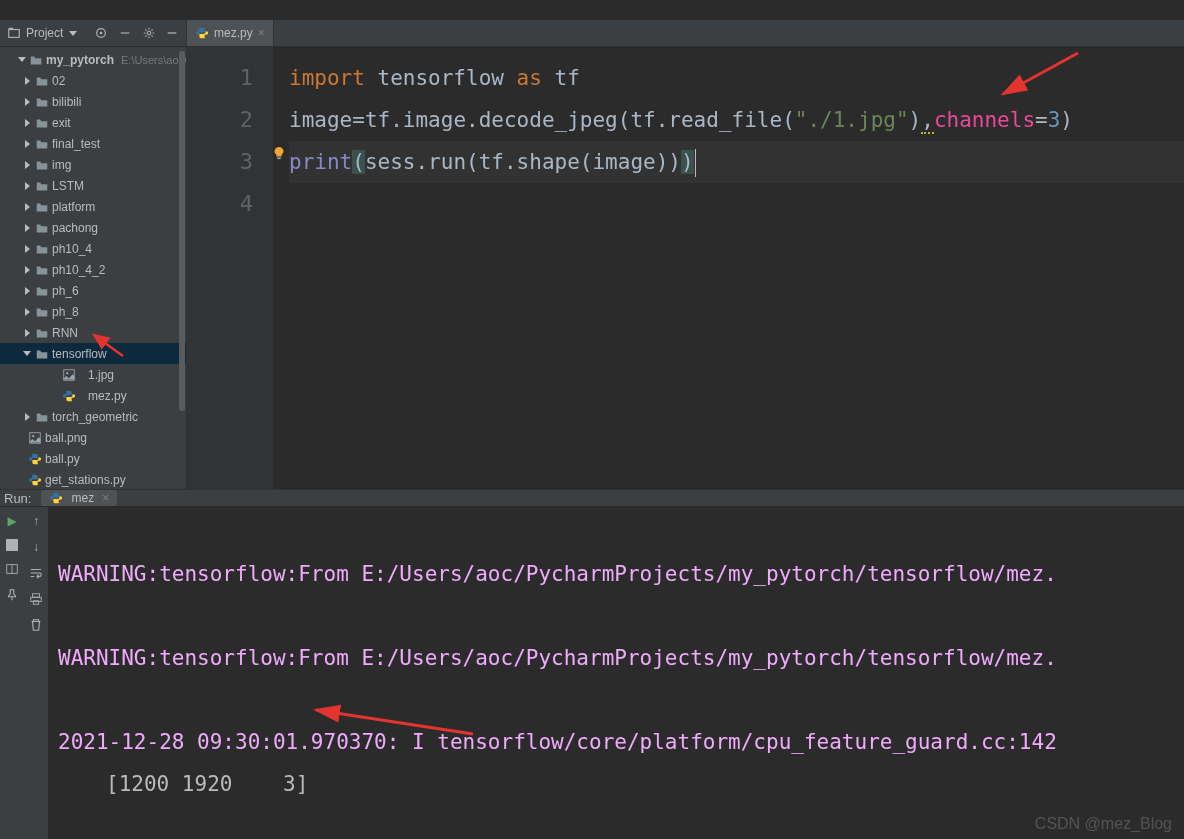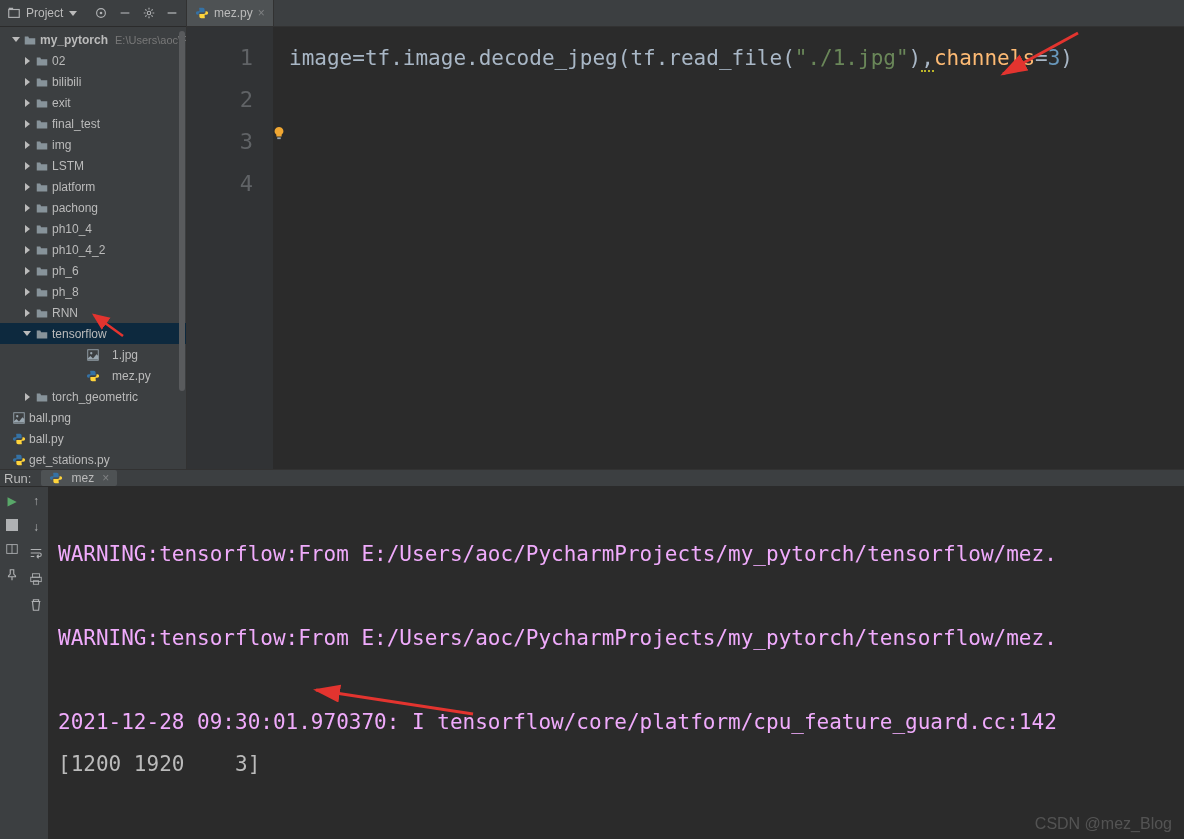--- a/index.html
+++ b/index.html
@@ -10,20 +10,21 @@
   font-family: "Segoe UI", Arial, sans-serif;
   font-size: 12px;
   color: #bbbbbb;
   overflow: hidden;
   position: relative;
 }
 .top-area {
   display: flex;
   height: 470px;
   border-bottom: 1px solid #323232;
+  margin-top: 20px;
 }
 .sidebar {
   width: 187px;
   background: #3c3f41;
   border-right: 1px solid #323232;
   display: flex;
   flex-direction: column;
   position: relative;
 }
 .sidebar-header {
@@ -69,21 +70,21 @@
   top: 4px;
   width: 6px;
   height: 360px;
   background: #595b5d;
   border-radius: 3px;
 }
 .tree-row {
   display: flex;
   align-items: center;
   height: 21px;
-  padding-left: 12px;
+  padding-left: 18px;
   gap: 3px;
   cursor: pointer;
   white-space: nowrap;
 }
 .tree-row.selected { background: #0d293e; }
 .tree-row .exp {
   width: 10px;
   display: inline-flex;
   justify-content: center;
 }
@@ -102,22 +103,22 @@
 .folder-ico, .file-ico, .py-ico, .img-ico {
   width: 14px; height: 14px;
   display: inline-flex;
   align-items: center;
   justify-content: center;
 }
 .folder-ico svg, .file-ico svg, .py-ico svg, .img-ico svg { display:block; }
 .tree-row .label { color: #bbbbbb; }
 .tree-row .path { color: #787878; margin-left: 4px; font-size:11px; }
 .depth-1 { padding-left: 22px; }
-.depth-2 { padding-left: 12px; }
-.depth-3 { padding-left: 64px; gap: 12px; }
+.depth-2 { padding-left: 28px; }
+.depth-3 { padding-left: 40px; gap: 12px; }
 
 .editor-area {
   flex: 1;
   background: #2b2b2b;
   display: flex;
   flex-direction: column;
 }
 .tabs {
   height: 27px;
   background: #3c3f41;
@@ -166,21 +167,21 @@
 .code-line {
   height: 42px;
   line-height: 42px;
   white-space: pre;
   position: relative;
 }
 .code-line.current { background: #323232; }
 .kw { color: #cc7832; }
 .str { color: #6a8759; }
 .nm { color: #6897bb; }
-.param { color: #fdba74; }
+.param { color: #ec4899; }
 .plain { color: #a9b7c6; }
 .builtin { color: #8888c6; }
 .highlight-bracket { background: #3b514d; }
 .warn-underline { border-bottom: 2px dotted #bbb529; }
 .caret {
   display: inline-block;
   width: 1px;
   height: 28px;
   background: #bbbbbb;
   vertical-align: middle;
@@ -251,21 +252,21 @@
   flex: 1;
   padding: 4px 10px;
   font-family: "Consolas", monospace;
   font-size: 21px;
   line-height: 42px;
   white-space: pre;
   position: relative;
   color: #bbbbbb;
 }
 .console .err { color: #f0abfc; }
-.console .out { color: #bbbbbb; }
+.console .out { color: #bbbbbb; margin-left: 48px; }
 .arrow-red-2 {
   position: absolute;
   left: 260px;
   top: 195px;
   pointer-events: none;
 }
 .watermark {
   position: absolute;
   bottom: 6px;
   right: 12px;
@@ -589,24 +590,26 @@
         <div class="ln">4</div>
       </div>
       <div class="code-body">
         <span class="bulb">
           <svg width="14" height="14" viewBox="0 0 16 16">
               <path d="M8 1a5 5 0 0 0-3 9v2h6v-2a5 5 0 0 0-3-9z" fill="#f0a732"></path>
               <rect x="6" y="13" width="4" height="2" fill="#9aa7b0"></rect>
             </svg>
         </span>
 
+        <div class="code-line"><span class="kw">import</span><span class="plain"> </span><span class="plain">tensorflow</span><span class="plain"> </span><span class="kw">as</span><span class="plain"> </span><span class="plain">tf</span></div>
 
         <div class="code-line"><span class="plain">image</span><span class="plain">=</span><span class="plain">tf.image.decode_jpeg</span><span class="plain">(</span><span class="plain">tf.read_file</span><span class="plain">(</span><span class="str">"./1.jpg"</span><span class="plain">)</span><span class="plain warn-underline">,</span><span class="param">channels</span><span class="plain">=</span><span class="nm">3</span><span class="plain">)</span></div>
 
 
+        <div class="code-line current"><span class="builtin">print</span><span class="plain highlight-bracket">(</span><span class="plain">sess.run(tf.shape(image))</span><span class="plain highlight-bracket">)</span><span class="caret"></span></div>
 
         <svg class="arrow-red-1" width="90" height="60">
           <defs>
               <marker id="ah2" markerWidth="10" markerHeight="10" refX="8" refY="3" orient="auto">
                 <path d="M0,0 L9,3 L0,6 z" fill="#e3342f"></path>
               </marker>
             </defs>
           <line x1="85" y1="4" x2="10" y2="45" stroke="#e3342f" stroke-width="3" marker-end="url(#ah2)"></line>
         </svg>
       </div>

